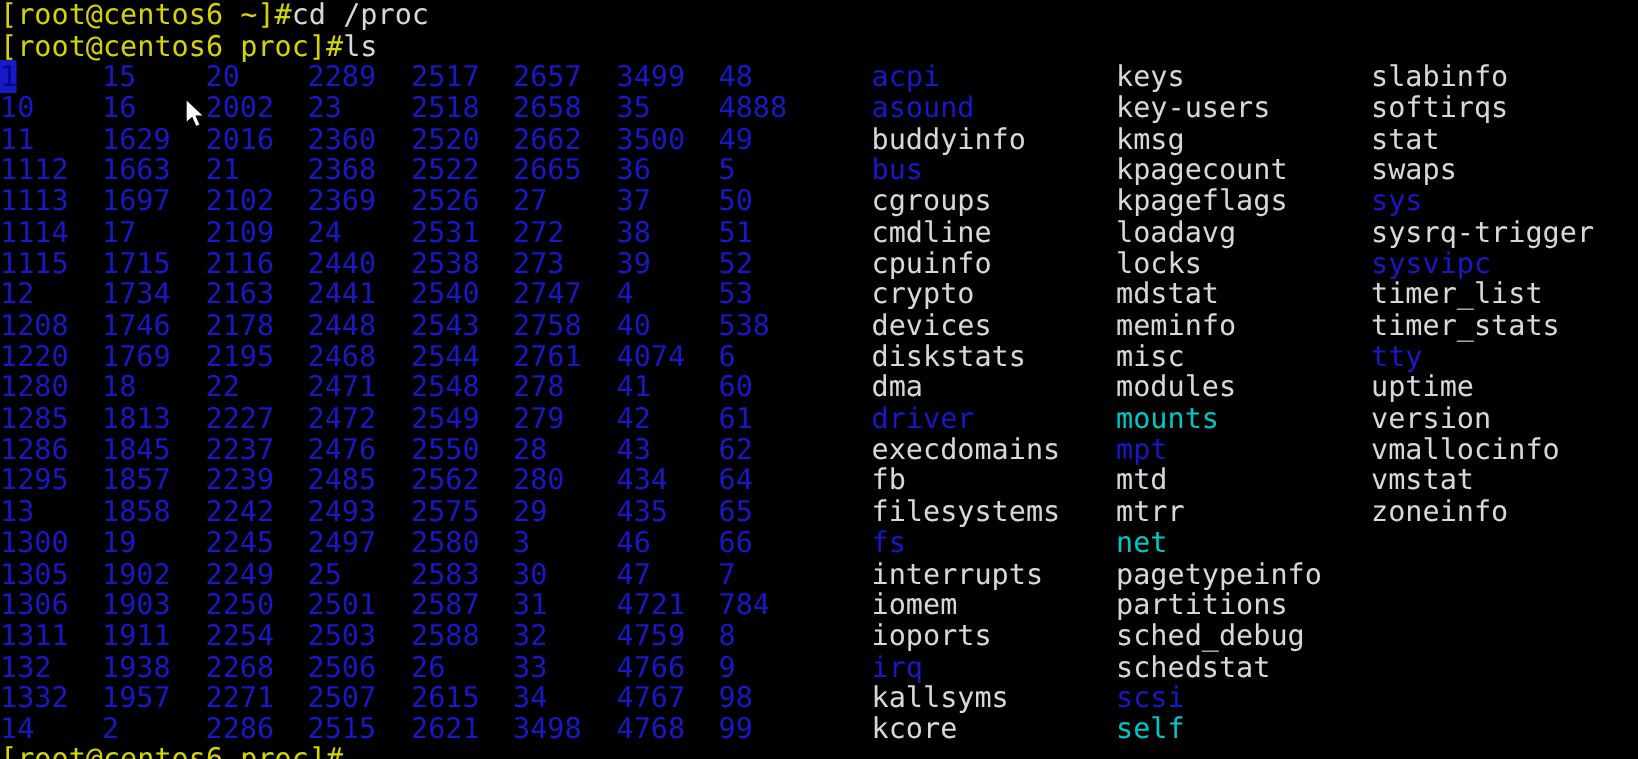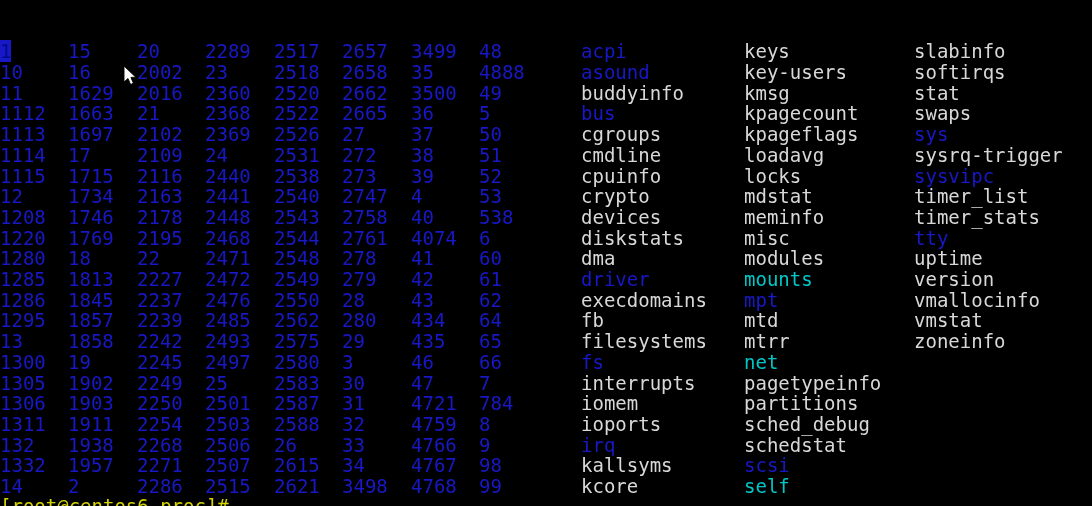--- a/index.html
+++ b/index.html
@@ -69,21 +69,23 @@
     white-space: pre;
     overflow: hidden;
     height: 10px;
   }
 </style>
 </head>
 <body>
 
 <div id="terminal">
 
+  <div class="hdr" style="top:0px;"><span class="prompt">[root@centos6 ~]#</span><span class="cmd">cd /proc</span></div>
 
+  <div class="hdr" style="top:20.7px;"><span class="prompt">[root@centos6 proc]#</span><span class="cmd">ls</span></div>
 
   <div class="ls-grid" id="ls-grid"><div class="ls-row" style="top: 0px; position: absolute; left: 0px; width: 1092px;"><span class="ls-cell dir" style="left: 0px;"><span class="cursor">1</span></span><span class="ls-cell dir" style="left: 68px;">15</span><span class="ls-cell dir" style="left: 137px;">20</span><span class="ls-cell dir" style="left: 205px;">2289</span><span class="ls-cell dir" style="left: 274px;">2517</span><span class="ls-cell dir" style="left: 342px;">2657</span><span class="ls-cell dir" style="left: 411px;">3499</span><span class="ls-cell dir" style="left: 479px;">48</span><span class="ls-cell dir" style="left: 581px;">acpi</span><span class="ls-cell file" style="left: 744px;">keys</span><span class="ls-cell file" style="left: 914px;">slabinfo</span></div><div class="ls-row" style="top: 20.7px; position: absolute; left: 0px; width: 1092px;"><span class="ls-cell dir" style="left: 0px;">10</span><span class="ls-cell dir" style="left: 68px;">16</span><span class="ls-cell dir" style="left: 137px;">2002</span><span class="ls-cell dir" style="left: 205px;">23</span><span class="ls-cell dir" style="left: 274px;">2518</span><span class="ls-cell dir" style="left: 342px;">2658</span><span class="ls-cell dir" style="left: 411px;">35</span><span class="ls-cell dir" style="left: 479px;">4888</span><span class="ls-cell dir" style="left: 581px;">asound</span><span class="ls-cell file" style="left: 744px;">key-users</span><span class="ls-cell file" style="left: 914px;">softirqs</span></div><div class="ls-row" style="top: 41.4px; position: absolute; left: 0px; width: 1092px;"><span class="ls-cell dir" style="left: 0px;">11</span><span class="ls-cell dir" style="left: 68px;">1629</span><span class="ls-cell dir" style="left: 137px;">2016</span><span class="ls-cell dir" style="left: 205px;">2360</span><span class="ls-cell dir" style="left: 274px;">2520</span><span class="ls-cell dir" style="left: 342px;">2662</span><span class="ls-cell dir" style="left: 411px;">3500</span><span class="ls-cell dir" style="left: 479px;">49</span><span class="ls-cell file" style="left: 581px;">buddyinfo</span><span class="ls-cell file" style="left: 744px;">kmsg</span><span class="ls-cell file" style="left: 914px;">stat</span></div><div class="ls-row" style="top: 62.1px; position: absolute; left: 0px; width: 1092px;"><span class="ls-cell dir" style="left: 0px;">1112</span><span class="ls-cell dir" style="left: 68px;">1663</span><span class="ls-cell dir" style="left: 137px;">21</span><span class="ls-cell dir" style="left: 205px;">2368</span><span class="ls-cell dir" style="left: 274px;">2522</span><span class="ls-cell dir" style="left: 342px;">2665</span><span class="ls-cell dir" style="left: 411px;">36</span><span class="ls-cell dir" style="left: 479px;">5</span><span class="ls-cell dir" style="left: 581px;">bus</span><span class="ls-cell file" style="left: 744px;">kpagecount</span><span class="ls-cell file" style="left: 914px;">swaps</span></div><div class="ls-row" style="top: 82.8px; position: absolute; left: 0px; width: 1092px;"><span class="ls-cell dir" style="left: 0px;">1113</span><span class="ls-cell dir" style="left: 68px;">1697</span><span class="ls-cell dir" style="left: 137px;">2102</span><span class="ls-cell dir" style="left: 205px;">2369</span><span class="ls-cell dir" style="left: 274px;">2526</span><span class="ls-cell dir" style="left: 342px;">27</span><span class="ls-cell dir" style="left: 411px;">37</span><span class="ls-cell dir" style="left: 479px;">50</span><span class="ls-cell file" style="left: 581px;">cgroups</span><span class="ls-cell file" style="left: 744px;">kpageflags</span><span class="ls-cell dir" style="left: 914px;">sys</span></div><div class="ls-row" style="top: 103.5px; position: absolute; left: 0px; width: 1092px;"><span class="ls-cell dir" style="left: 0px;">1114</span><span class="ls-cell dir" style="left: 68px;">17</span><span class="ls-cell dir" style="left: 137px;">2109</span><span class="ls-cell dir" style="left: 205px;">24</span><span class="ls-cell dir" style="left: 274px;">2531</span><span class="ls-cell dir" style="left: 342px;">272</span><span class="ls-cell dir" style="left: 411px;">38</span><span class="ls-cell dir" style="left: 479px;">51</span><span class="ls-cell file" style="left: 581px;">cmdline</span><span class="ls-cell file" style="left: 744px;">loadavg</span><span class="ls-cell file" style="left: 914px;">sysrq-trigger</span></div><div class="ls-row" style="top: 124.2px; position: absolute; left: 0px; width: 1092px;"><span class="ls-cell dir" style="left: 0px;">1115</span><span class="ls-cell dir" style="left: 68px;">1715</span><span class="ls-cell dir" style="left: 137px;">2116</span><span class="ls-cell dir" style="left: 205px;">2440</span><span class="ls-cell dir" style="left: 274px;">2538</span><span class="ls-cell dir" style="left: 342px;">273</span><span class="ls-cell dir" style="left: 411px;">39</span><span class="ls-cell dir" style="left: 479px;">52</span><span class="ls-cell file" style="left: 581px;">cpuinfo</span><span class="ls-cell file" style="left: 744px;">locks</span><span class="ls-cell dir" style="left: 914px;">sysvipc</span></div><div class="ls-row" style="top: 144.9px; position: absolute; left: 0px; width: 1092px;"><span class="ls-cell dir" style="left: 0px;">12</span><span class="ls-cell dir" style="left: 68px;">1734</span><span class="ls-cell dir" style="left: 137px;">2163</span><span class="ls-cell dir" style="left: 205px;">2441</span><span class="ls-cell dir" style="left: 274px;">2540</span><span class="ls-cell dir" style="left: 342px;">2747</span><span class="ls-cell dir" style="left: 411px;">4</span><span class="ls-cell dir" style="left: 479px;">53</span><span class="ls-cell file" style="left: 581px;">crypto</span><span class="ls-cell file" style="left: 744px;">mdstat</span><span class="ls-cell file" style="left: 914px;">timer_list</span></div><div class="ls-row" style="top: 165.6px; position: absolute; left: 0px; width: 1092px;"><span class="ls-cell dir" style="left: 0px;">1208</span><span class="ls-cell dir" style="left: 68px;">1746</span><span class="ls-cell dir" style="left: 137px;">2178</span><span class="ls-cell dir" style="left: 205px;">2448</span><span class="ls-cell dir" style="left: 274px;">2543</span><span class="ls-cell dir" style="left: 342px;">2758</span><span class="ls-cell dir" style="left: 411px;">40</span><span class="ls-cell dir" style="left: 479px;">538</span><span class="ls-cell file" style="left: 581px;">devices</span><span class="ls-cell file" style="left: 744px;">meminfo</span><span class="ls-cell file" style="left: 914px;">timer_stats</span></div><div class="ls-row" style="top: 186.3px; position: absolute; left: 0px; width: 1092px;"><span class="ls-cell dir" style="left: 0px;">1220</span><span class="ls-cell dir" style="left: 68px;">1769</span><span class="ls-cell dir" style="left: 137px;">2195</span><span class="ls-cell dir" style="left: 205px;">2468</span><span class="ls-cell dir" style="left: 274px;">2544</span><span class="ls-cell dir" style="left: 342px;">2761</span><span class="ls-cell dir" style="left: 411px;">4074</span><span class="ls-cell dir" style="left: 479px;">6</span><span class="ls-cell file" style="left: 581px;">diskstats</span><span class="ls-cell file" style="left: 744px;">misc</span><span class="ls-cell dir" style="left: 914px;">tty</span></div><div class="ls-row" style="top: 207px; position: absolute; left: 0px; width: 1092px;"><span class="ls-cell dir" style="left: 0px;">1280</span><span class="ls-cell dir" style="left: 68px;">18</span><span class="ls-cell dir" style="left: 137px;">22</span><span class="ls-cell dir" style="left: 205px;">2471</span><span class="ls-cell dir" style="left: 274px;">2548</span><span class="ls-cell dir" style="left: 342px;">278</span><span class="ls-cell dir" style="left: 411px;">41</span><span class="ls-cell dir" style="left: 479px;">60</span><span class="ls-cell file" style="left: 581px;">dma</span><span class="ls-cell file" style="left: 744px;">modules</span><span class="ls-cell file" style="left: 914px;">uptime</span></div><div class="ls-row" style="top: 227.7px; position: absolute; left: 0px; width: 1092px;"><span class="ls-cell dir" style="left: 0px;">1285</span><span class="ls-cell dir" style="left: 68px;">1813</span><span class="ls-cell dir" style="left: 137px;">2227</span><span class="ls-cell dir" style="left: 205px;">2472</span><span class="ls-cell dir" style="left: 274px;">2549</span><span class="ls-cell dir" style="left: 342px;">279</span><span class="ls-cell dir" style="left: 411px;">42</span><span class="ls-cell dir" style="left: 479px;">61</span><span class="ls-cell dir" style="left: 581px;">driver</span><span class="ls-cell link" style="left: 744px;">mounts</span><span class="ls-cell file" style="left: 914px;">version</span></div><div class="ls-row" style="top: 248.4px; position: absolute; left: 0px; width: 1092px;"><span class="ls-cell dir" style="left: 0px;">1286</span><span class="ls-cell dir" style="left: 68px;">1845</span><span class="ls-cell dir" style="left: 137px;">2237</span><span class="ls-cell dir" style="left: 205px;">2476</span><span class="ls-cell dir" style="left: 274px;">2550</span><span class="ls-cell dir" style="left: 342px;">28</span><span class="ls-cell dir" style="left: 411px;">43</span><span class="ls-cell dir" style="left: 479px;">62</span><span class="ls-cell file" style="left: 581px;">execdomains</span><span class="ls-cell dir" style="left: 744px;">mpt</span><span class="ls-cell file" style="left: 914px;">vmallocinfo</span></div><div class="ls-row" style="top: 269.1px; position: absolute; left: 0px; width: 1092px;"><span class="ls-cell dir" style="left: 0px;">1295</span><span class="ls-cell dir" style="left: 68px;">1857</span><span class="ls-cell dir" style="left: 137px;">2239</span><span class="ls-cell dir" style="left: 205px;">2485</span><span class="ls-cell dir" style="left: 274px;">2562</span><span class="ls-cell dir" style="left: 342px;">280</span><span class="ls-cell dir" style="left: 411px;">434</span><span class="ls-cell dir" style="left: 479px;">64</span><span class="ls-cell file" style="left: 581px;">fb</span><span class="ls-cell file" style="left: 744px;">mtd</span><span class="ls-cell file" style="left: 914px;">vmstat</span></div><div class="ls-row" style="top: 289.8px; position: absolute; left: 0px; width: 1092px;"><span class="ls-cell dir" style="left: 0px;">13</span><span class="ls-cell dir" style="left: 68px;">1858</span><span class="ls-cell dir" style="left: 137px;">2242</span><span class="ls-cell dir" style="left: 205px;">2493</span><span class="ls-cell dir" style="left: 274px;">2575</span><span class="ls-cell dir" style="left: 342px;">29</span><span class="ls-cell dir" style="left: 411px;">435</span><span class="ls-cell dir" style="left: 479px;">65</span><span class="ls-cell file" style="left: 581px;">filesystems</span><span class="ls-cell file" style="left: 744px;">mtrr</span><span class="ls-cell file" style="left: 914px;">zoneinfo</span></div><div class="ls-row" style="top: 310.5px; position: absolute; left: 0px; width: 1092px;"><span class="ls-cell dir" style="left: 0px;">1300</span><span class="ls-cell dir" style="left: 68px;">19</span><span class="ls-cell dir" style="left: 137px;">2245</span><span class="ls-cell dir" style="left: 205px;">2497</span><span class="ls-cell dir" style="left: 274px;">2580</span><span class="ls-cell dir" style="left: 342px;">3</span><span class="ls-cell dir" style="left: 411px;">46</span><span class="ls-cell dir" style="left: 479px;">66</span><span class="ls-cell dir" style="left: 581px;">fs</span><span class="ls-cell link" style="left: 744px;">net</span></div><div class="ls-row" style="top: 331.2px; position: absolute; left: 0px; width: 1092px;"><span class="ls-cell dir" style="left: 0px;">1305</span><span class="ls-cell dir" style="left: 68px;">1902</span><span class="ls-cell dir" style="left: 137px;">2249</span><span class="ls-cell dir" style="left: 205px;">25</span><span class="ls-cell dir" style="left: 274px;">2583</span><span class="ls-cell dir" style="left: 342px;">30</span><span class="ls-cell dir" style="left: 411px;">47</span><span class="ls-cell dir" style="left: 479px;">7</span><span class="ls-cell file" style="left: 581px;">interrupts</span><span class="ls-cell file" style="left: 744px;">pagetypeinfo</span></div><div class="ls-row" style="top: 351.9px; position: absolute; left: 0px; width: 1092px;"><span class="ls-cell dir" style="left: 0px;">1306</span><span class="ls-cell dir" style="left: 68px;">1903</span><span class="ls-cell dir" style="left: 137px;">2250</span><span class="ls-cell dir" style="left: 205px;">2501</span><span class="ls-cell dir" style="left: 274px;">2587</span><span class="ls-cell dir" style="left: 342px;">31</span><span class="ls-cell dir" style="left: 411px;">4721</span><span class="ls-cell dir" style="left: 479px;">784</span><span class="ls-cell file" style="left: 581px;">iomem</span><span class="ls-cell file" style="left: 744px;">partitions</span></div><div class="ls-row" style="top: 372.6px; position: absolute; left: 0px; width: 1092px;"><span class="ls-cell dir" style="left: 0px;">1311</span><span class="ls-cell dir" style="left: 68px;">1911</span><span class="ls-cell dir" style="left: 137px;">2254</span><span class="ls-cell dir" style="left: 205px;">2503</span><span class="ls-cell dir" style="left: 274px;">2588</span><span class="ls-cell dir" style="left: 342px;">32</span><span class="ls-cell dir" style="left: 411px;">4759</span><span class="ls-cell dir" style="left: 479px;">8</span><span class="ls-cell file" style="left: 581px;">ioports</span><span class="ls-cell file" style="left: 744px;">sched_debug</span></div><div class="ls-row" style="top: 393.3px; position: absolute; left: 0px; width: 1092px;"><span class="ls-cell dir" style="left: 0px;">132</span><span class="ls-cell dir" style="left: 68px;">1938</span><span class="ls-cell dir" style="left: 137px;">2268</span><span class="ls-cell dir" style="left: 205px;">2506</span><span class="ls-cell dir" style="left: 274px;">26</span><span class="ls-cell dir" style="left: 342px;">33</span><span class="ls-cell dir" style="left: 411px;">4766</span><span class="ls-cell dir" style="left: 479px;">9</span><span class="ls-cell dir" style="left: 581px;">irq</span><span class="ls-cell file" style="left: 744px;">schedstat</span></div><div class="ls-row" style="top: 414px; position: absolute; left: 0px; width: 1092px;"><span class="ls-cell dir" style="left: 0px;">1332</span><span class="ls-cell dir" style="left: 68px;">1957</span><span class="ls-cell dir" style="left: 137px;">2271</span><span class="ls-cell dir" style="left: 205px;">2507</span><span class="ls-cell dir" style="left: 274px;">2615</span><span class="ls-cell dir" style="left: 342px;">34</span><span class="ls-cell dir" style="left: 411px;">4767</span><span class="ls-cell dir" style="left: 479px;">98</span><span class="ls-cell file" style="left: 581px;">kallsyms</span><span class="ls-cell dir" style="left: 744px;">scsi</span></div><div class="ls-row" style="top: 434.7px; position: absolute; left: 0px; width: 1092px;"><span class="ls-cell dir" style="left: 0px;">14</span><span class="ls-cell dir" style="left: 68px;">2</span><span class="ls-cell dir" style="left: 137px;">2286</span><span class="ls-cell dir" style="left: 205px;">2515</span><span class="ls-cell dir" style="left: 274px;">2621</span><span class="ls-cell dir" style="left: 342px;">3498</span><span class="ls-cell dir" style="left: 411px;">4768</span><span class="ls-cell dir" style="left: 479px;">99</span><span class="ls-cell file" style="left: 581px;">kcore</span><span class="ls-cell link" style="left: 744px;">self</span></div></div>
 
   <div class="footer-line"><span class="prompt">[root@centos6 proc]#</span></div>
 
   <svg id="mouse-cursor" viewBox="0 0 14 22" xmlns="http://www.w3.org/2000/svg">
     <polygon points="0,0 0,16 4,12.5 6.6,18.5 9.4,17.2 6.9,11.4 11.8,11.2" fill="#ffffff" stroke="#000000" stroke-width="0.9"></polygon>
   </svg>
 
 </div>

